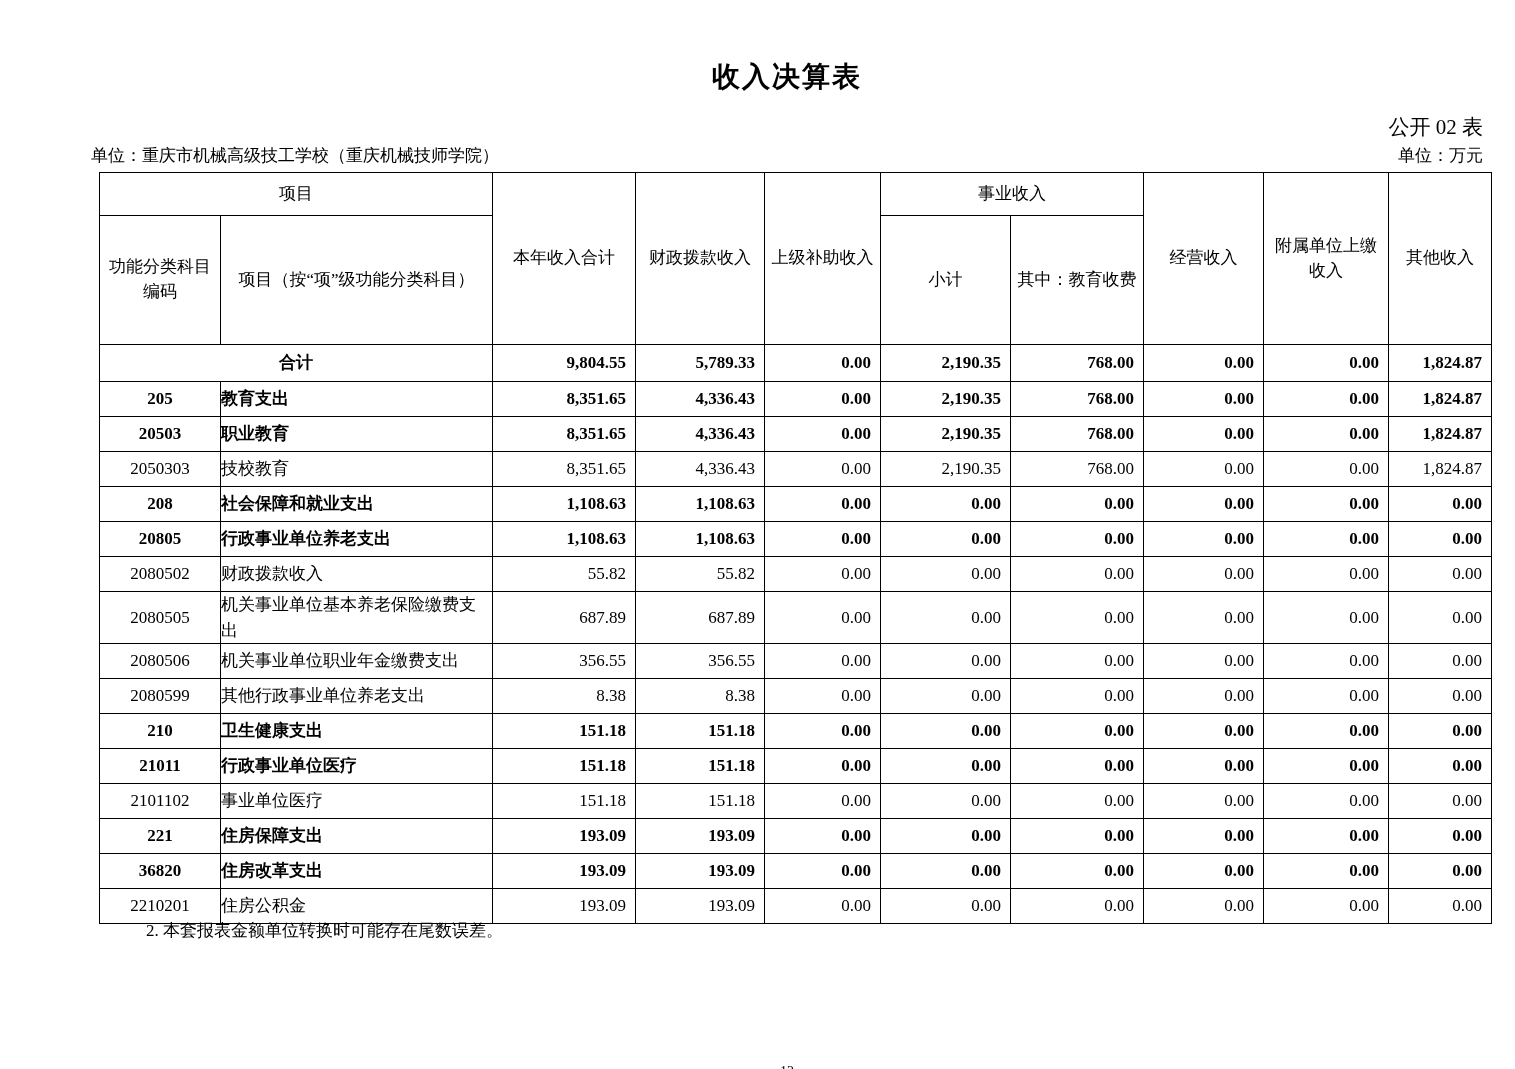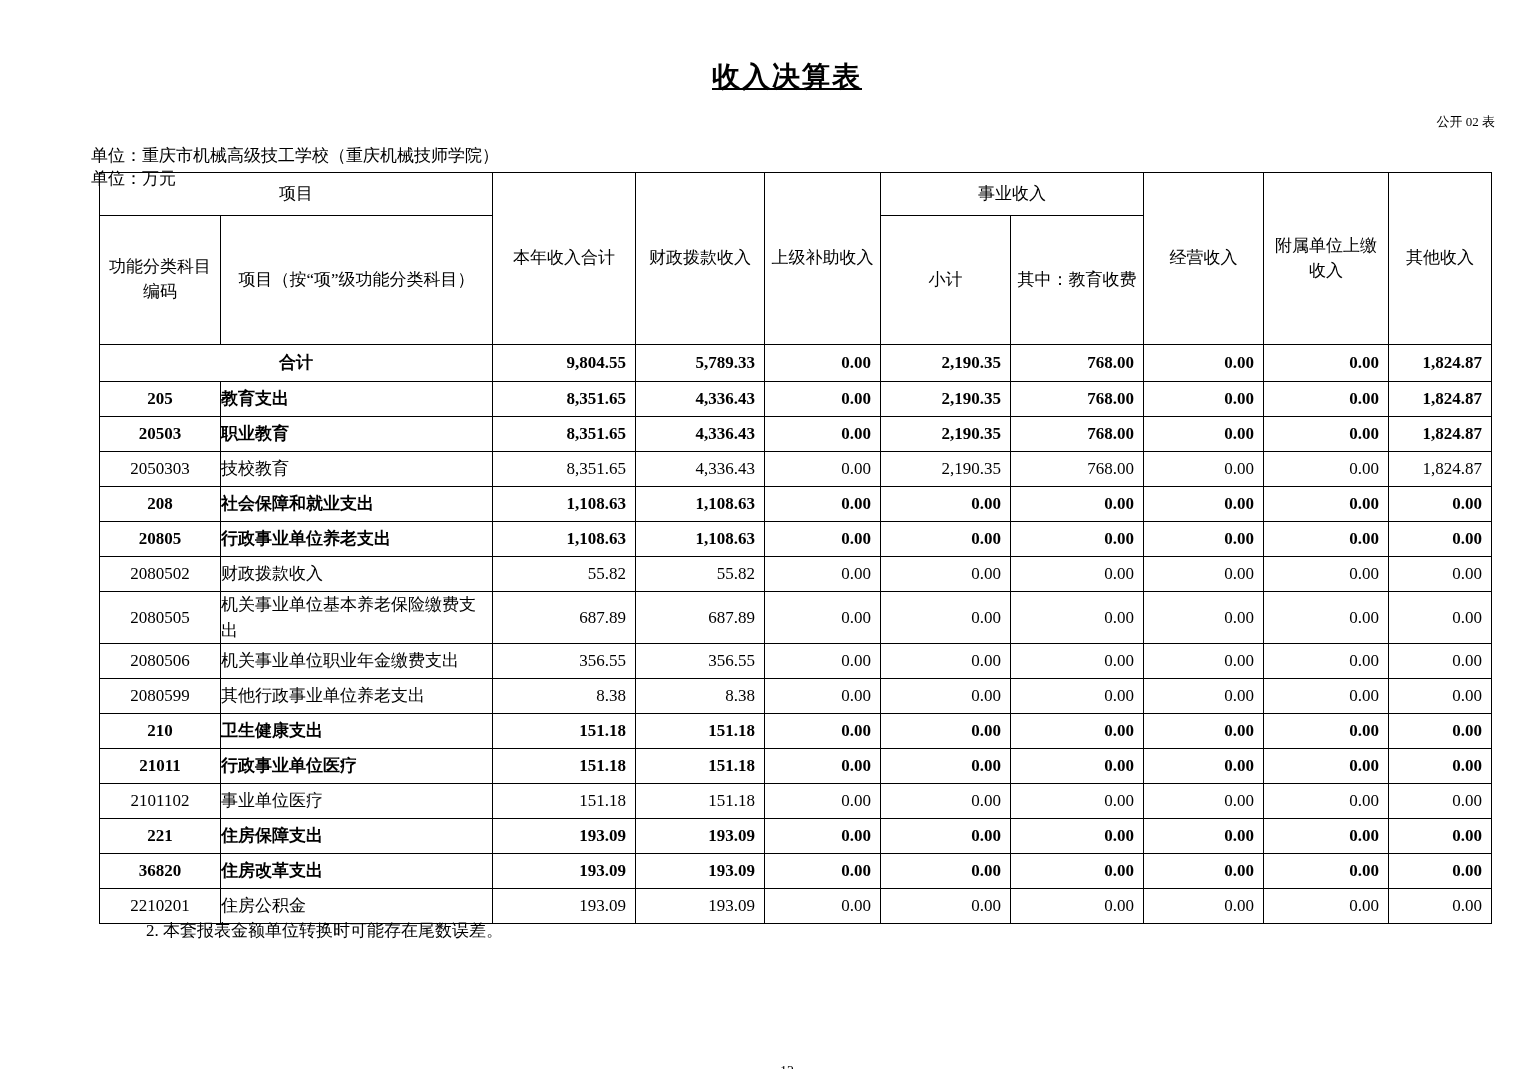--- a/index.html
+++ b/index.html
@@ -18,39 +18,37 @@
   }
   .doc-title {
     position: absolute;
     top: 58px;
     left: 91px;
     width: 1392px;
     text-align: center;
     font-size: 28px;
     font-weight: bold;
     letter-spacing: 2px;
-    text-decoration: underline;
   }
   .table-code {
     position: absolute;
     top: 113px;
-    left: 103px;
+    left: 91px;
     width: 1392px;
     text-align: right;
-    font-size: 13px;
+    font-size: 21px;
   }
   .unit-row {
     position: absolute;
     top: 144px;
     left: 91px;
     width: 1392px;
     display: flex;
     justify-content: space-between;
     font-size: 17px;
-    flex-direction: column;
   }
   table.income-table {
     position: absolute;
     top: 172px;
     left: 99px;
     width: 1392px;
     border-collapse: collapse;
     table-layout: fixed;
     font-size: 17px;
   }

